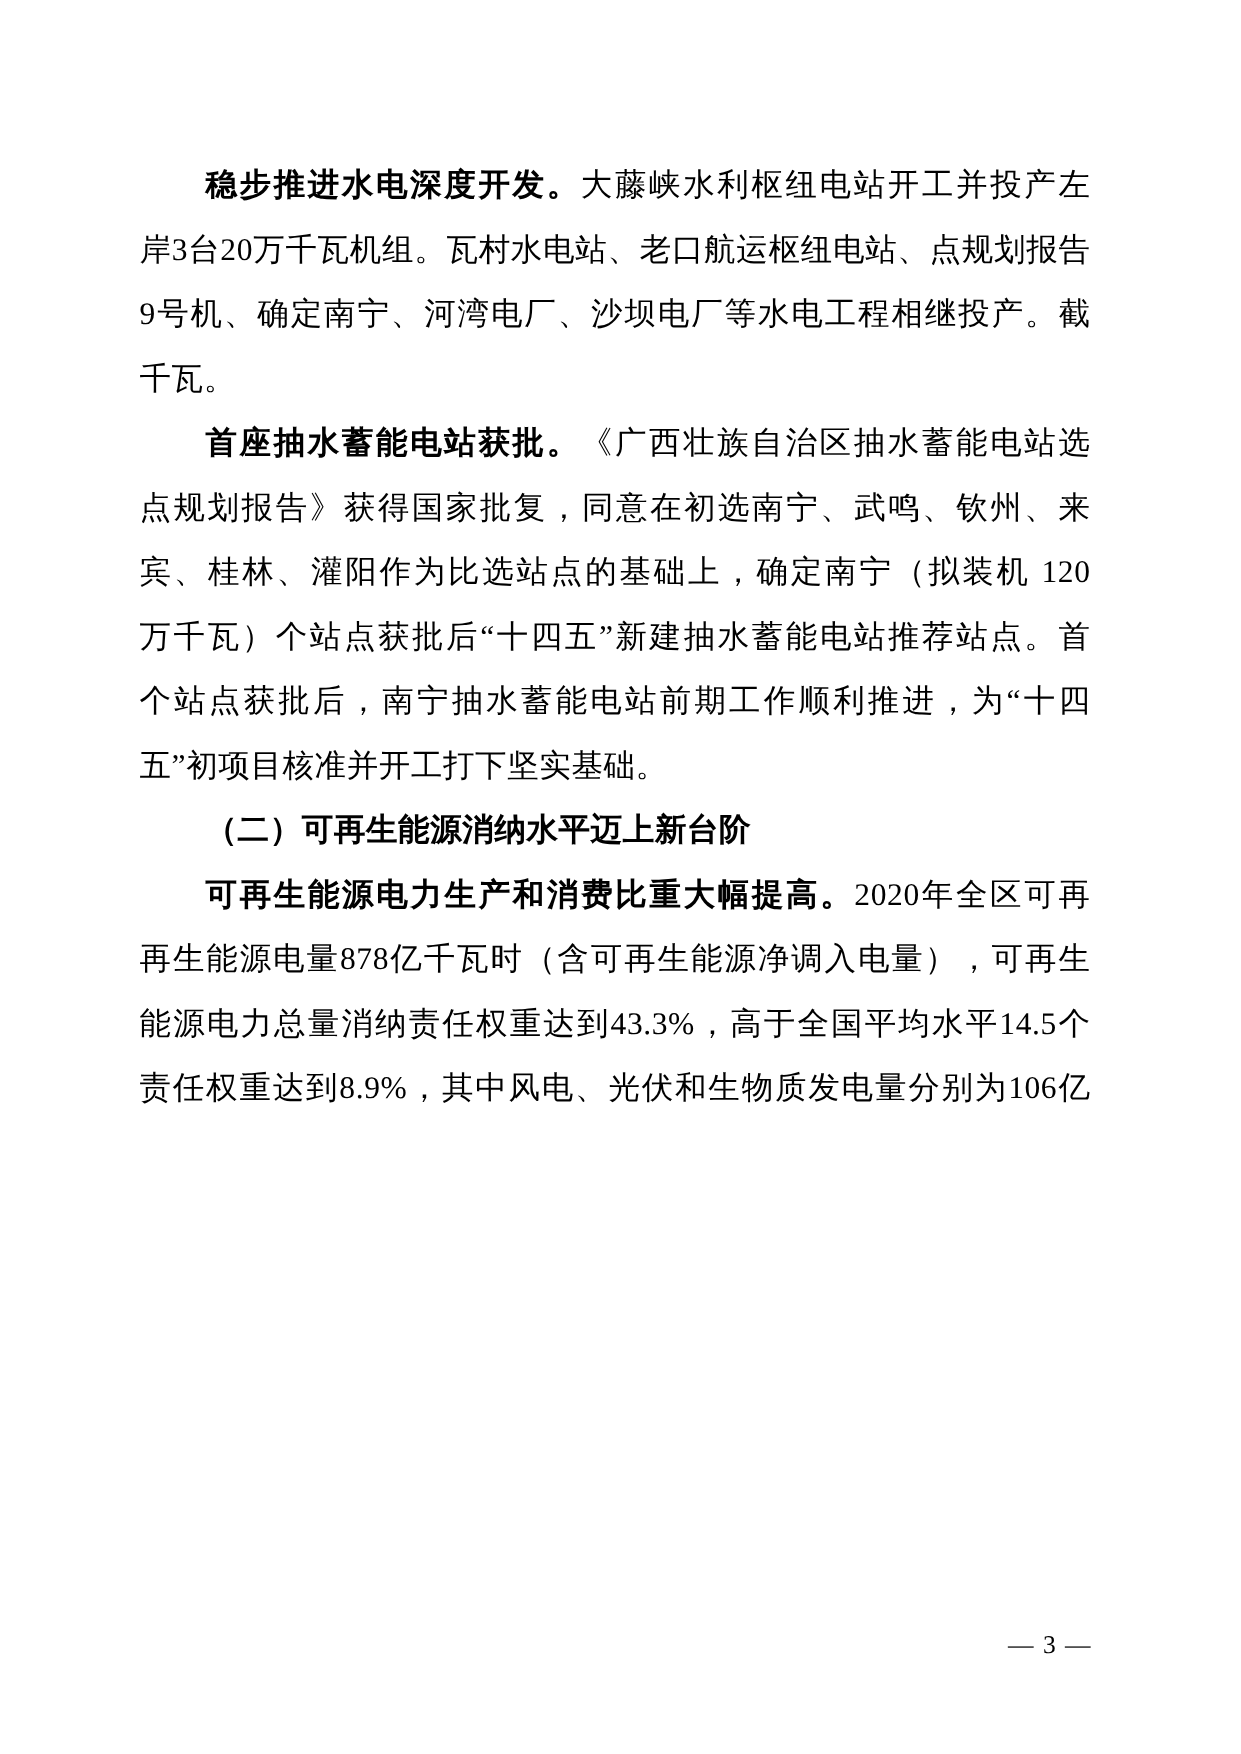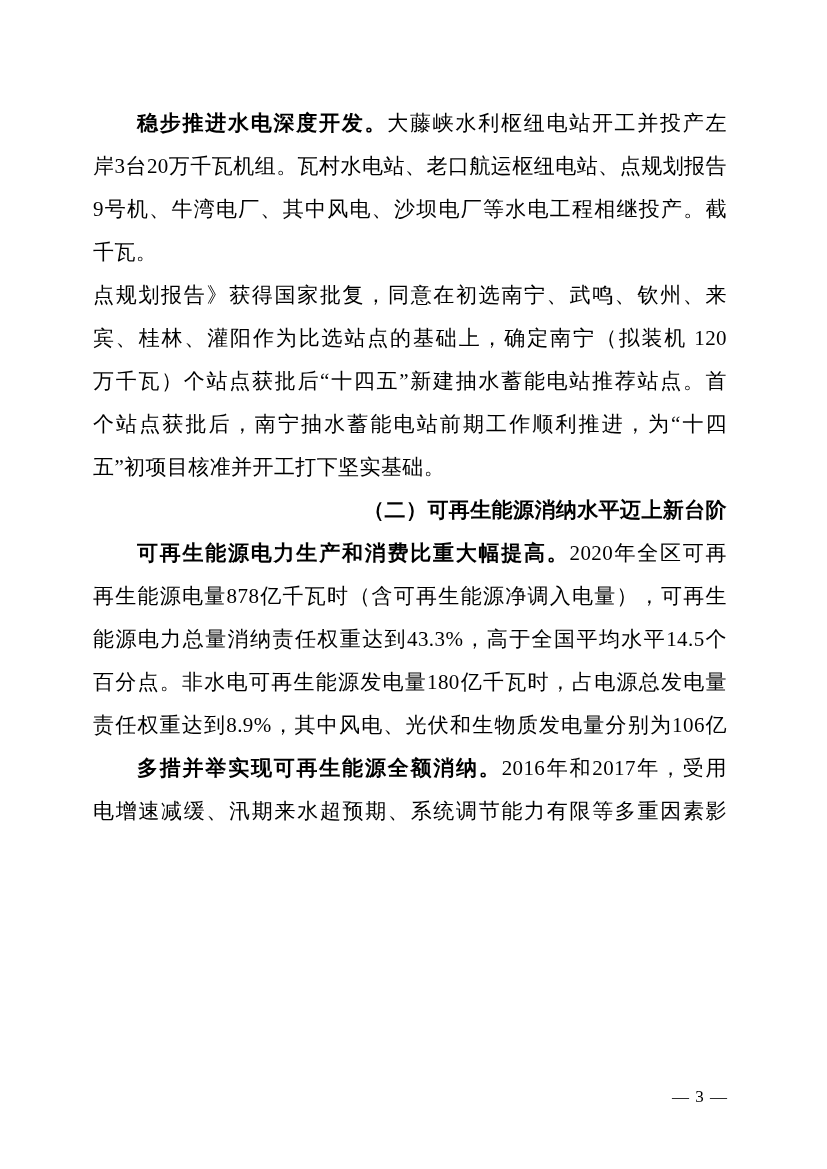--- a/index.html
+++ b/index.html
@@ -27,60 +27,56 @@
     font-size: 21px;
     white-space: nowrap;
     text-align: left;
     letter-spacing: 0.4px;
   }
   .line.justify {
     text-align: justify;
     text-align-last: justify;
     text-justify: inter-character;
   }
-  .line.indent { padding-left: 44px; text-align: right; }
+  .line.indent { padding-left: 44px; }
   .run-bold { font-weight: bold; }
   .heading-line { font-weight: bold; }
   .page-number {
     position: absolute;
     top: 1086px;
     right: 99px;
     font-size: 17px;
     line-height: 22px;
     letter-spacing: 1px;
     white-space: nowrap;
   }
 </style>
 </head>
 <body>
 
 <div class="doc-page">
   <div class="text-block">
       <div>
         <div class="line indent justify"><span class="run-bold">稳步推进水电深度开发。</span><span class="run-regular">大藤峡水利枢纽电站开工并投产左</span></div>
         <div class="line justify"><span class="run-regular">岸3台20万千瓦机组。瓦村水电站、老口航运枢纽电站、点规划报告</span></div>
-        <div class="line justify"><span class="run-regular">9号机、牛湾电厂、其中风电、沙坝电厂等水电工程相继投产。截</span></div>
+        <div class="line justify"><span class="run-regular">9号机、确定南宁、河湾电厂、沙坝电厂等水电工程相继投产。截</span></div>
         <div class="line"><span class="run-regular">千瓦。</span></div>
       </div>
       <div>
+        <div class="line indent justify"><span class="run-bold">首座抽水蓄能电站获批。</span><span class="run-regular">《广西壮族自治区抽水蓄能电站选</span></div>
         <div class="line justify"><span class="run-regular">点规划报告》获得国家批复，同意在初选南宁、武鸣、钦州、来</span></div>
         <div class="line justify"><span class="run-regular">宾、桂林、灌阳作为比选站点的基础上，确定南宁（拟装机 120</span></div>
         <div class="line justify"><span class="run-regular">万千瓦）个站点获批后“十四五”新建抽水蓄能电站推荐站点。首</span></div>
         <div class="line justify"><span class="run-regular">个站点获批后，南宁抽水蓄能电站前期工作顺利推进，为“十四</span></div>
         <div class="line"><span class="run-regular">五”初项目核准并开工打下坚实基础。</span></div>
       </div>
       <div>
         <div class="line indent heading-line"><span class="run-bold">（二）可再生能源消纳水平迈上新台阶</span></div>
       </div>
       <div>
         <div class="line indent justify"><span class="run-bold">可再生能源电力生产和消费比重大幅提高。</span><span class="run-regular">2020年全区可再</span></div>
         <div class="line justify"><span class="run-regular">再生能源电量878亿千瓦时（含可再生能源净调入电量），可再生</span></div>
         <div class="line justify"><span class="run-regular">能源电力总量消纳责任权重达到43.3%，高于全国平均水平14.5个</span></div>
-        <div class="line justify"><span class="run-regular">百分点。非水电可再生能源发电量180亿千瓦时，占电源总发电量</span></div>
         <div class="line justify"><span class="run-regular">责任权重达到8.9%，其中风电、光伏和生物质发电量分别为106亿</span></div>
-      </div>
-      <div>
-        <div class="line indent justify"><span class="run-bold">多措并举实现可再生能源全额消纳。</span><span class="run-regular">2016年和2017年，受用</span></div>
-        <div class="line justify"><span class="run-regular">电增速减缓、汛期来水超预期、系统调节能力有限等多重因素影</span></div>
       </div>
     </div>
   <div class="page-number">— 3 —</div>
 </div>
 
 </body></html>

